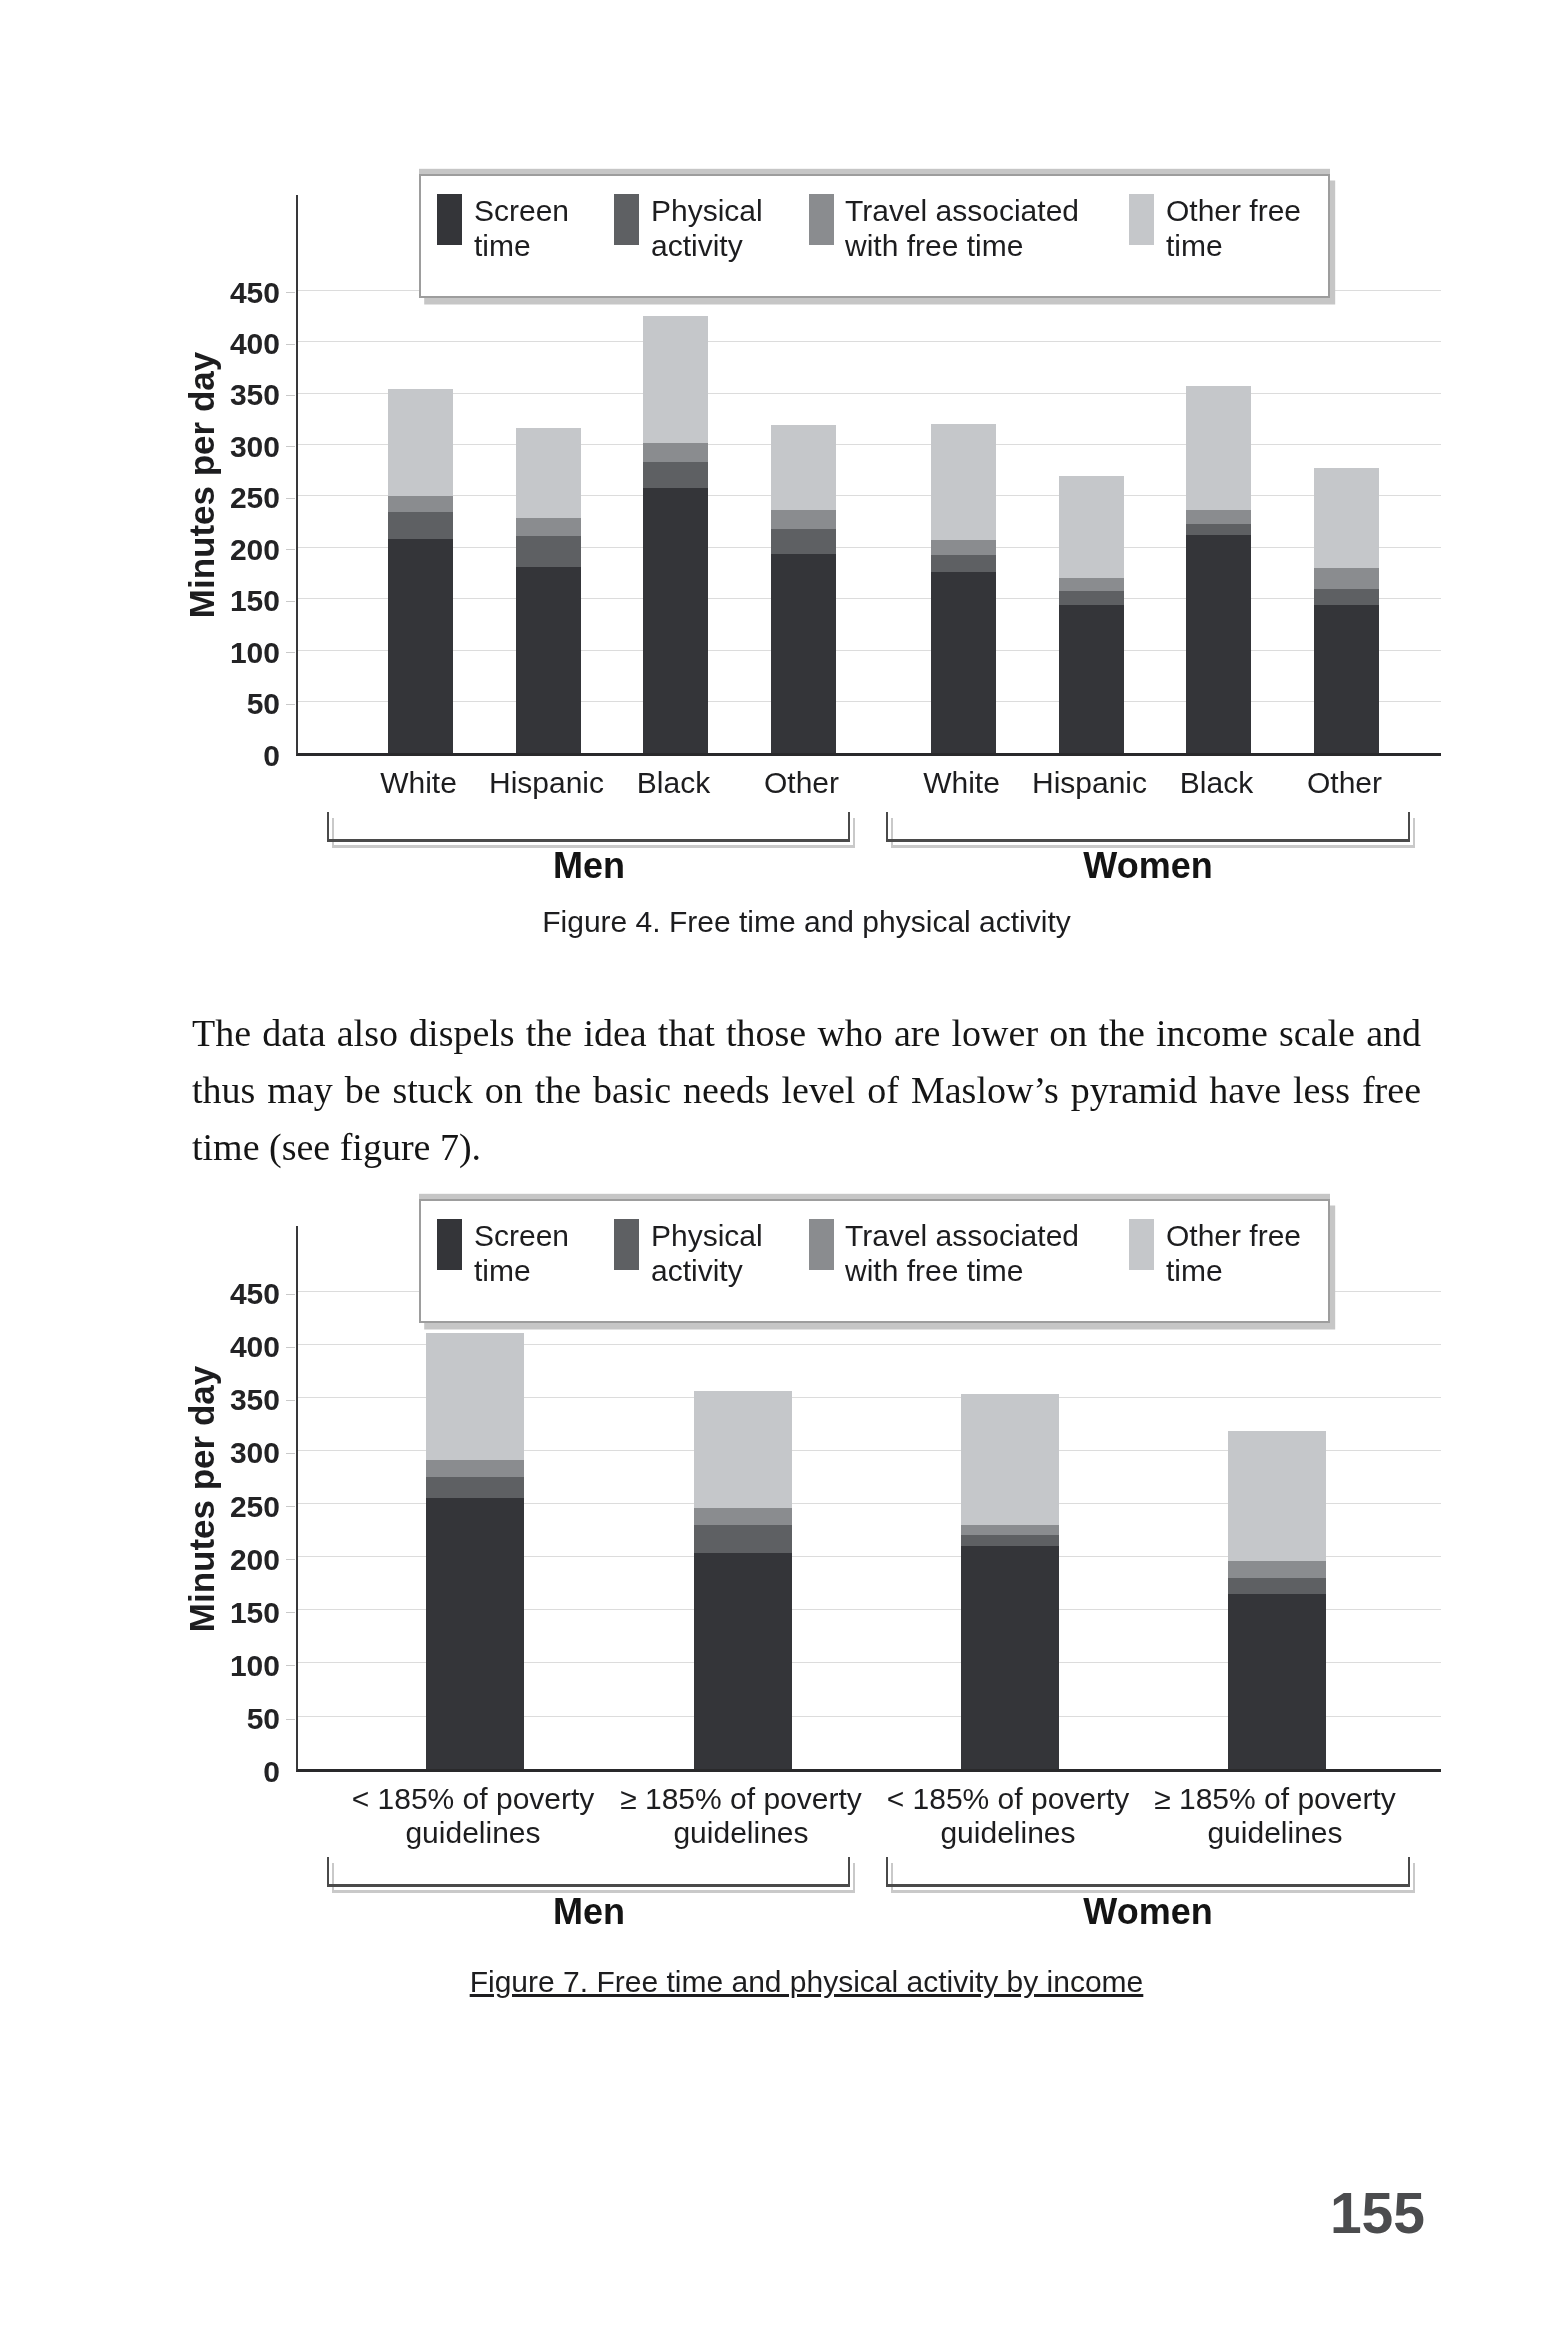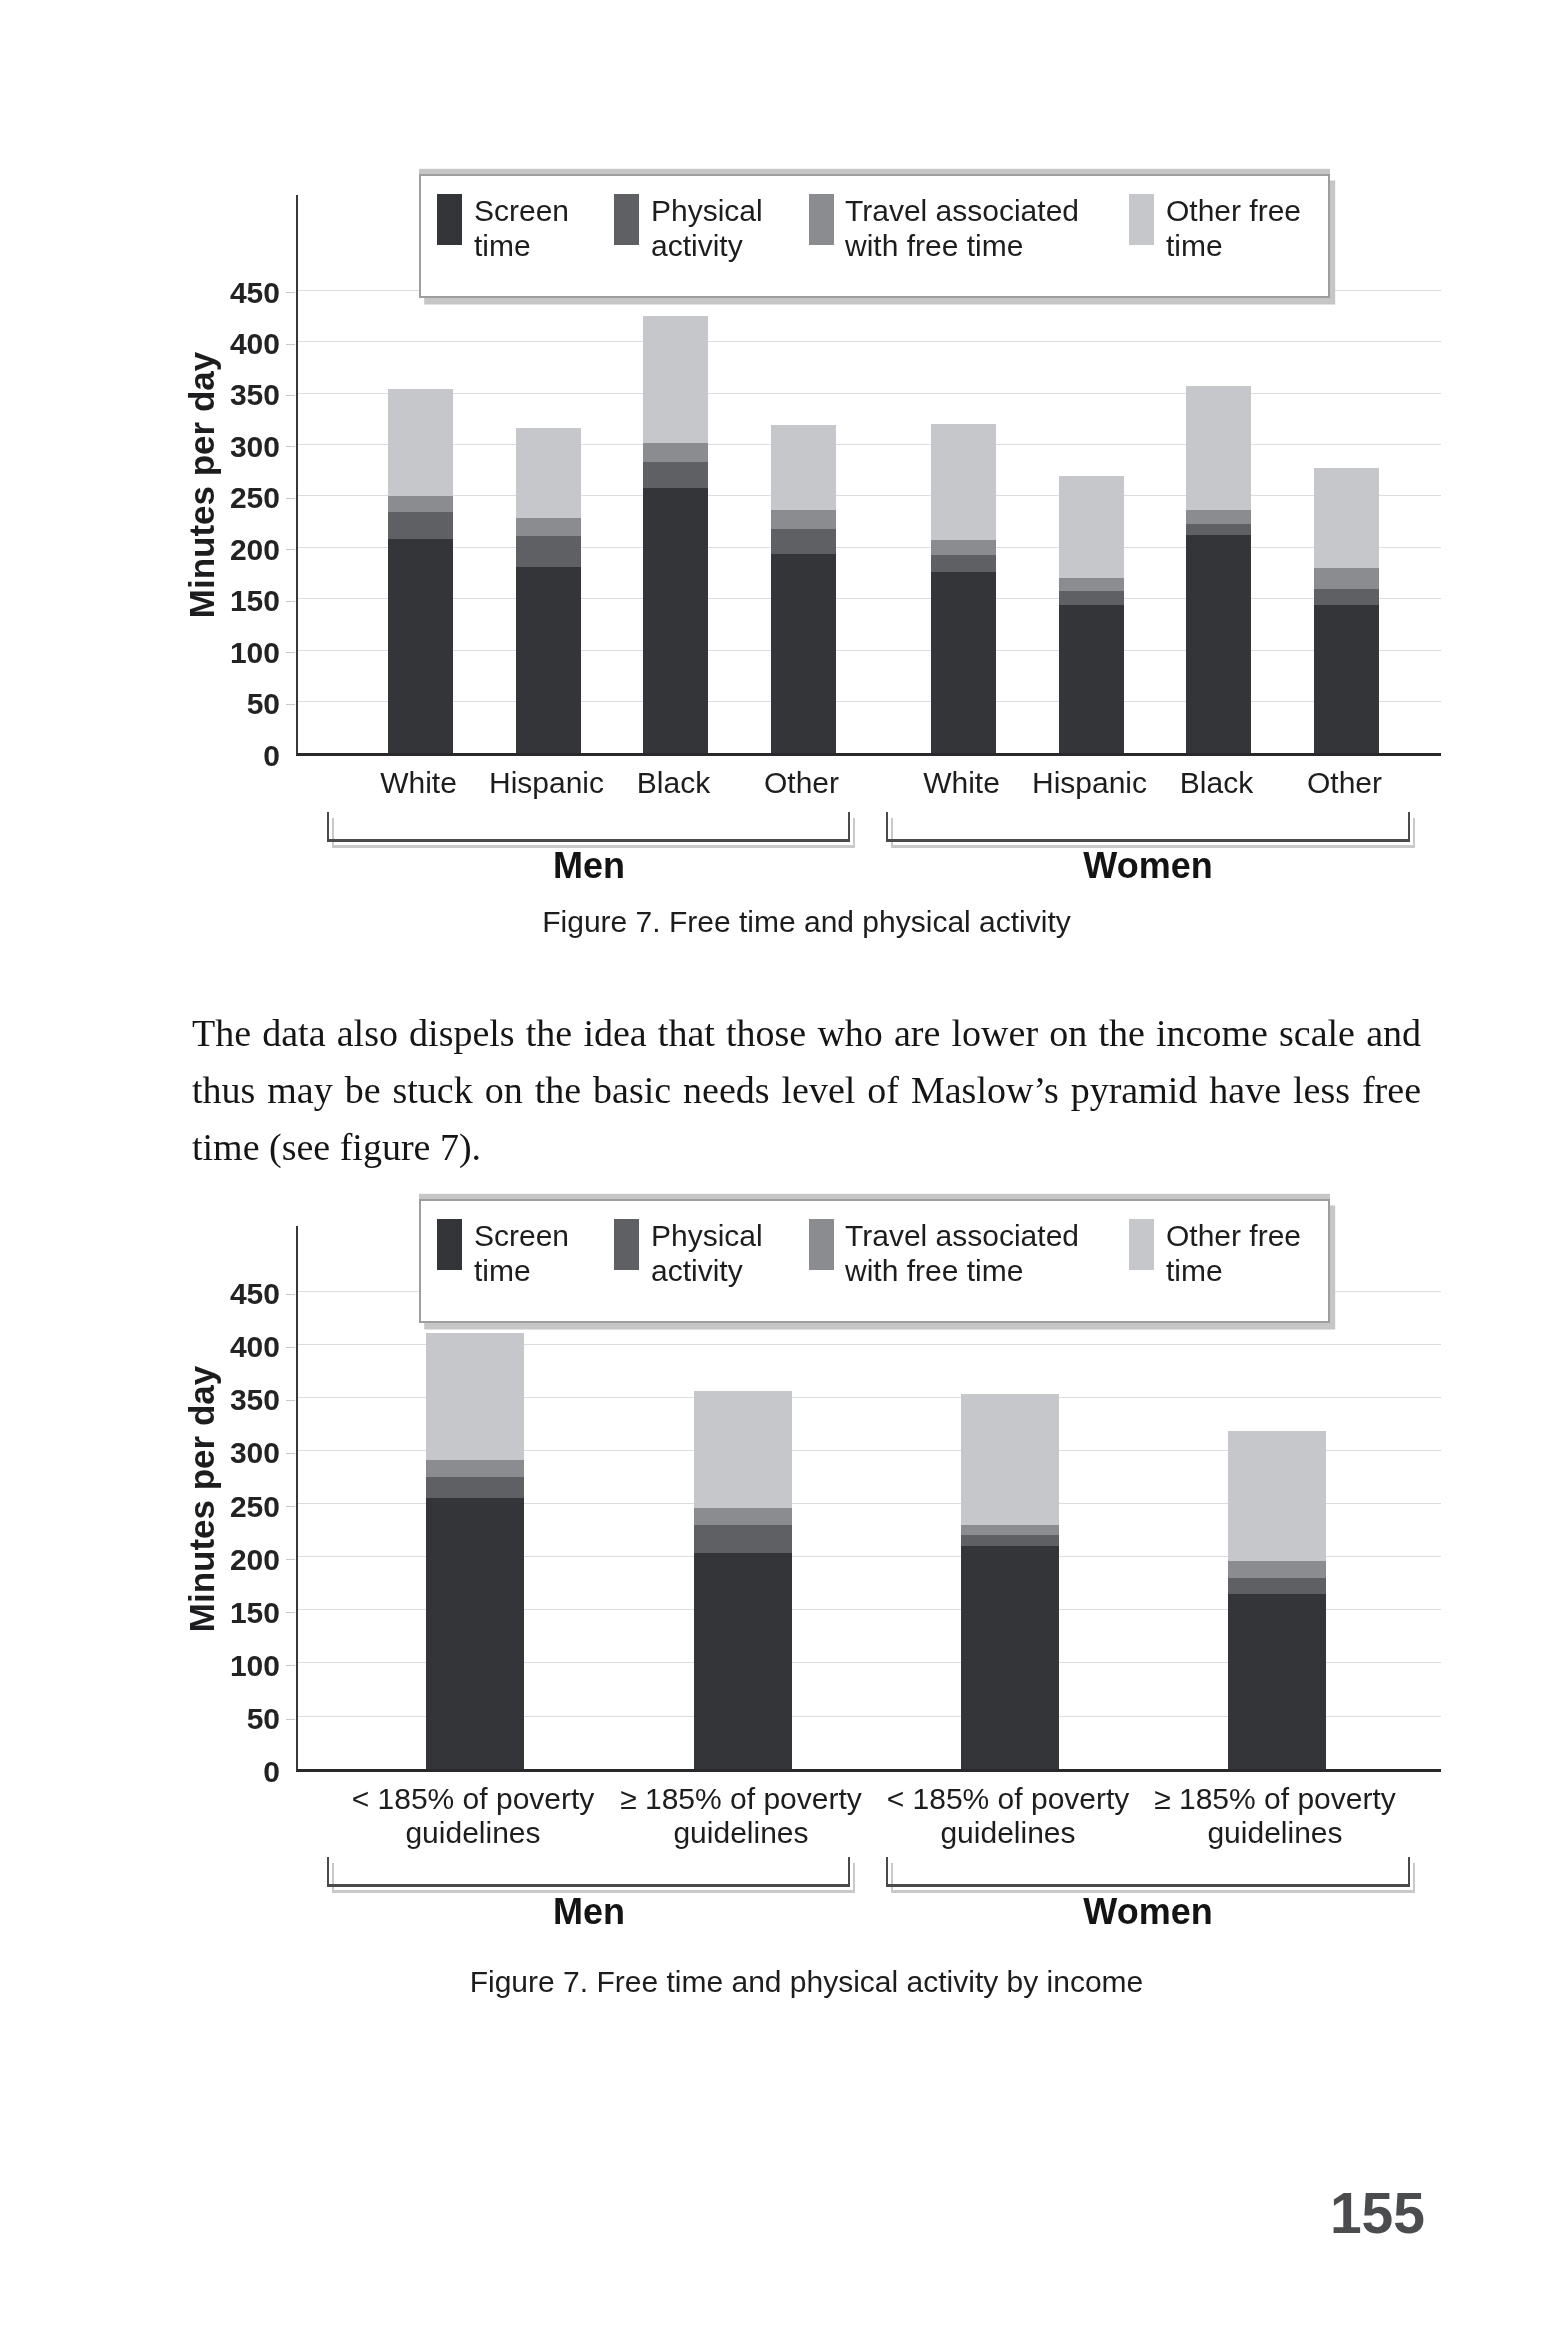--- a/index.html
+++ b/index.html
@@ -128,21 +128,21 @@
       <div class="bracket" style="left: 327px; top: 812px; width: 523px; height: 30px;">
         <div class="sh"></div>
         <div class="ln"></div>
       </div>
       <div class="grouplabel" style="left: 459px; top: 845px; width: 260px;">Men</div>
       <div class="bracket" style="left: 886px; top: 812px; width: 524px; height: 30px;">
         <div class="sh"></div>
         <div class="ln"></div>
       </div>
       <div class="grouplabel" style="left: 1018px; top: 845px; width: 260px;">Women</div>
-      <div class="caption" style="top: 905px;">Figure 7. Free time and physical activity</div>
+      <div class="caption" style="top: 905px;">Figure 4. Free time and physical activity</div>
       <div class="ylabel" style="left: -26px; top: 464px;">Minutes per day</div>
       <div class="legendbox" style="left: 419px; top: 174px; width: 911px; height: 124px;">
         <div class="lgswatch" style="left: 16.3px; top: 18px; background: rgb(52, 53, 57);"></div>
         <div class="lgtext" style="left: 53px; top: 17px;">
           <div>Screen</div>
           <div>time</div>
         </div>
         <div class="lgswatch" style="left: 193px; top: 18px; background: rgb(94, 96, 99);"></div>
         <div class="lgtext" style="left: 230px; top: 17px;">
           <div>Physical</div>
@@ -232,21 +232,21 @@
       <div class="bracket" style="left: 327px; top: 1857px; width: 523px; height: 30px;">
         <div class="sh"></div>
         <div class="ln"></div>
       </div>
       <div class="grouplabel" style="left: 459px; top: 1891px; width: 260px;">Men</div>
       <div class="bracket" style="left: 886px; top: 1857px; width: 524px; height: 30px;">
         <div class="sh"></div>
         <div class="ln"></div>
       </div>
       <div class="grouplabel" style="left: 1018px; top: 1891px; width: 260px;">Women</div>
-      <div class="caption" style="top: 1965px;">Figure 7. Free time and physical activity by income</div>
+      <div class="caption" style="top: 1965px; text-decoration: underline;">Figure 7. Free time and physical activity by income</div>
       <div class="ylabel" style="left: -26px; top: 1478px;">Minutes per day</div>
       <div class="legendbox" style="left: 419px; top: 1199px; width: 911px; height: 124px;">
         <div class="lgswatch" style="left: 16.3px; top: 18px; background: rgb(52, 53, 57);"></div>
         <div class="lgtext" style="left: 53px; top: 17px;">
           <div>Screen</div>
           <div>time</div>
         </div>
         <div class="lgswatch" style="left: 193px; top: 18px; background: rgb(94, 96, 99);"></div>
         <div class="lgtext" style="left: 230px; top: 17px;">
           <div>Physical</div>

